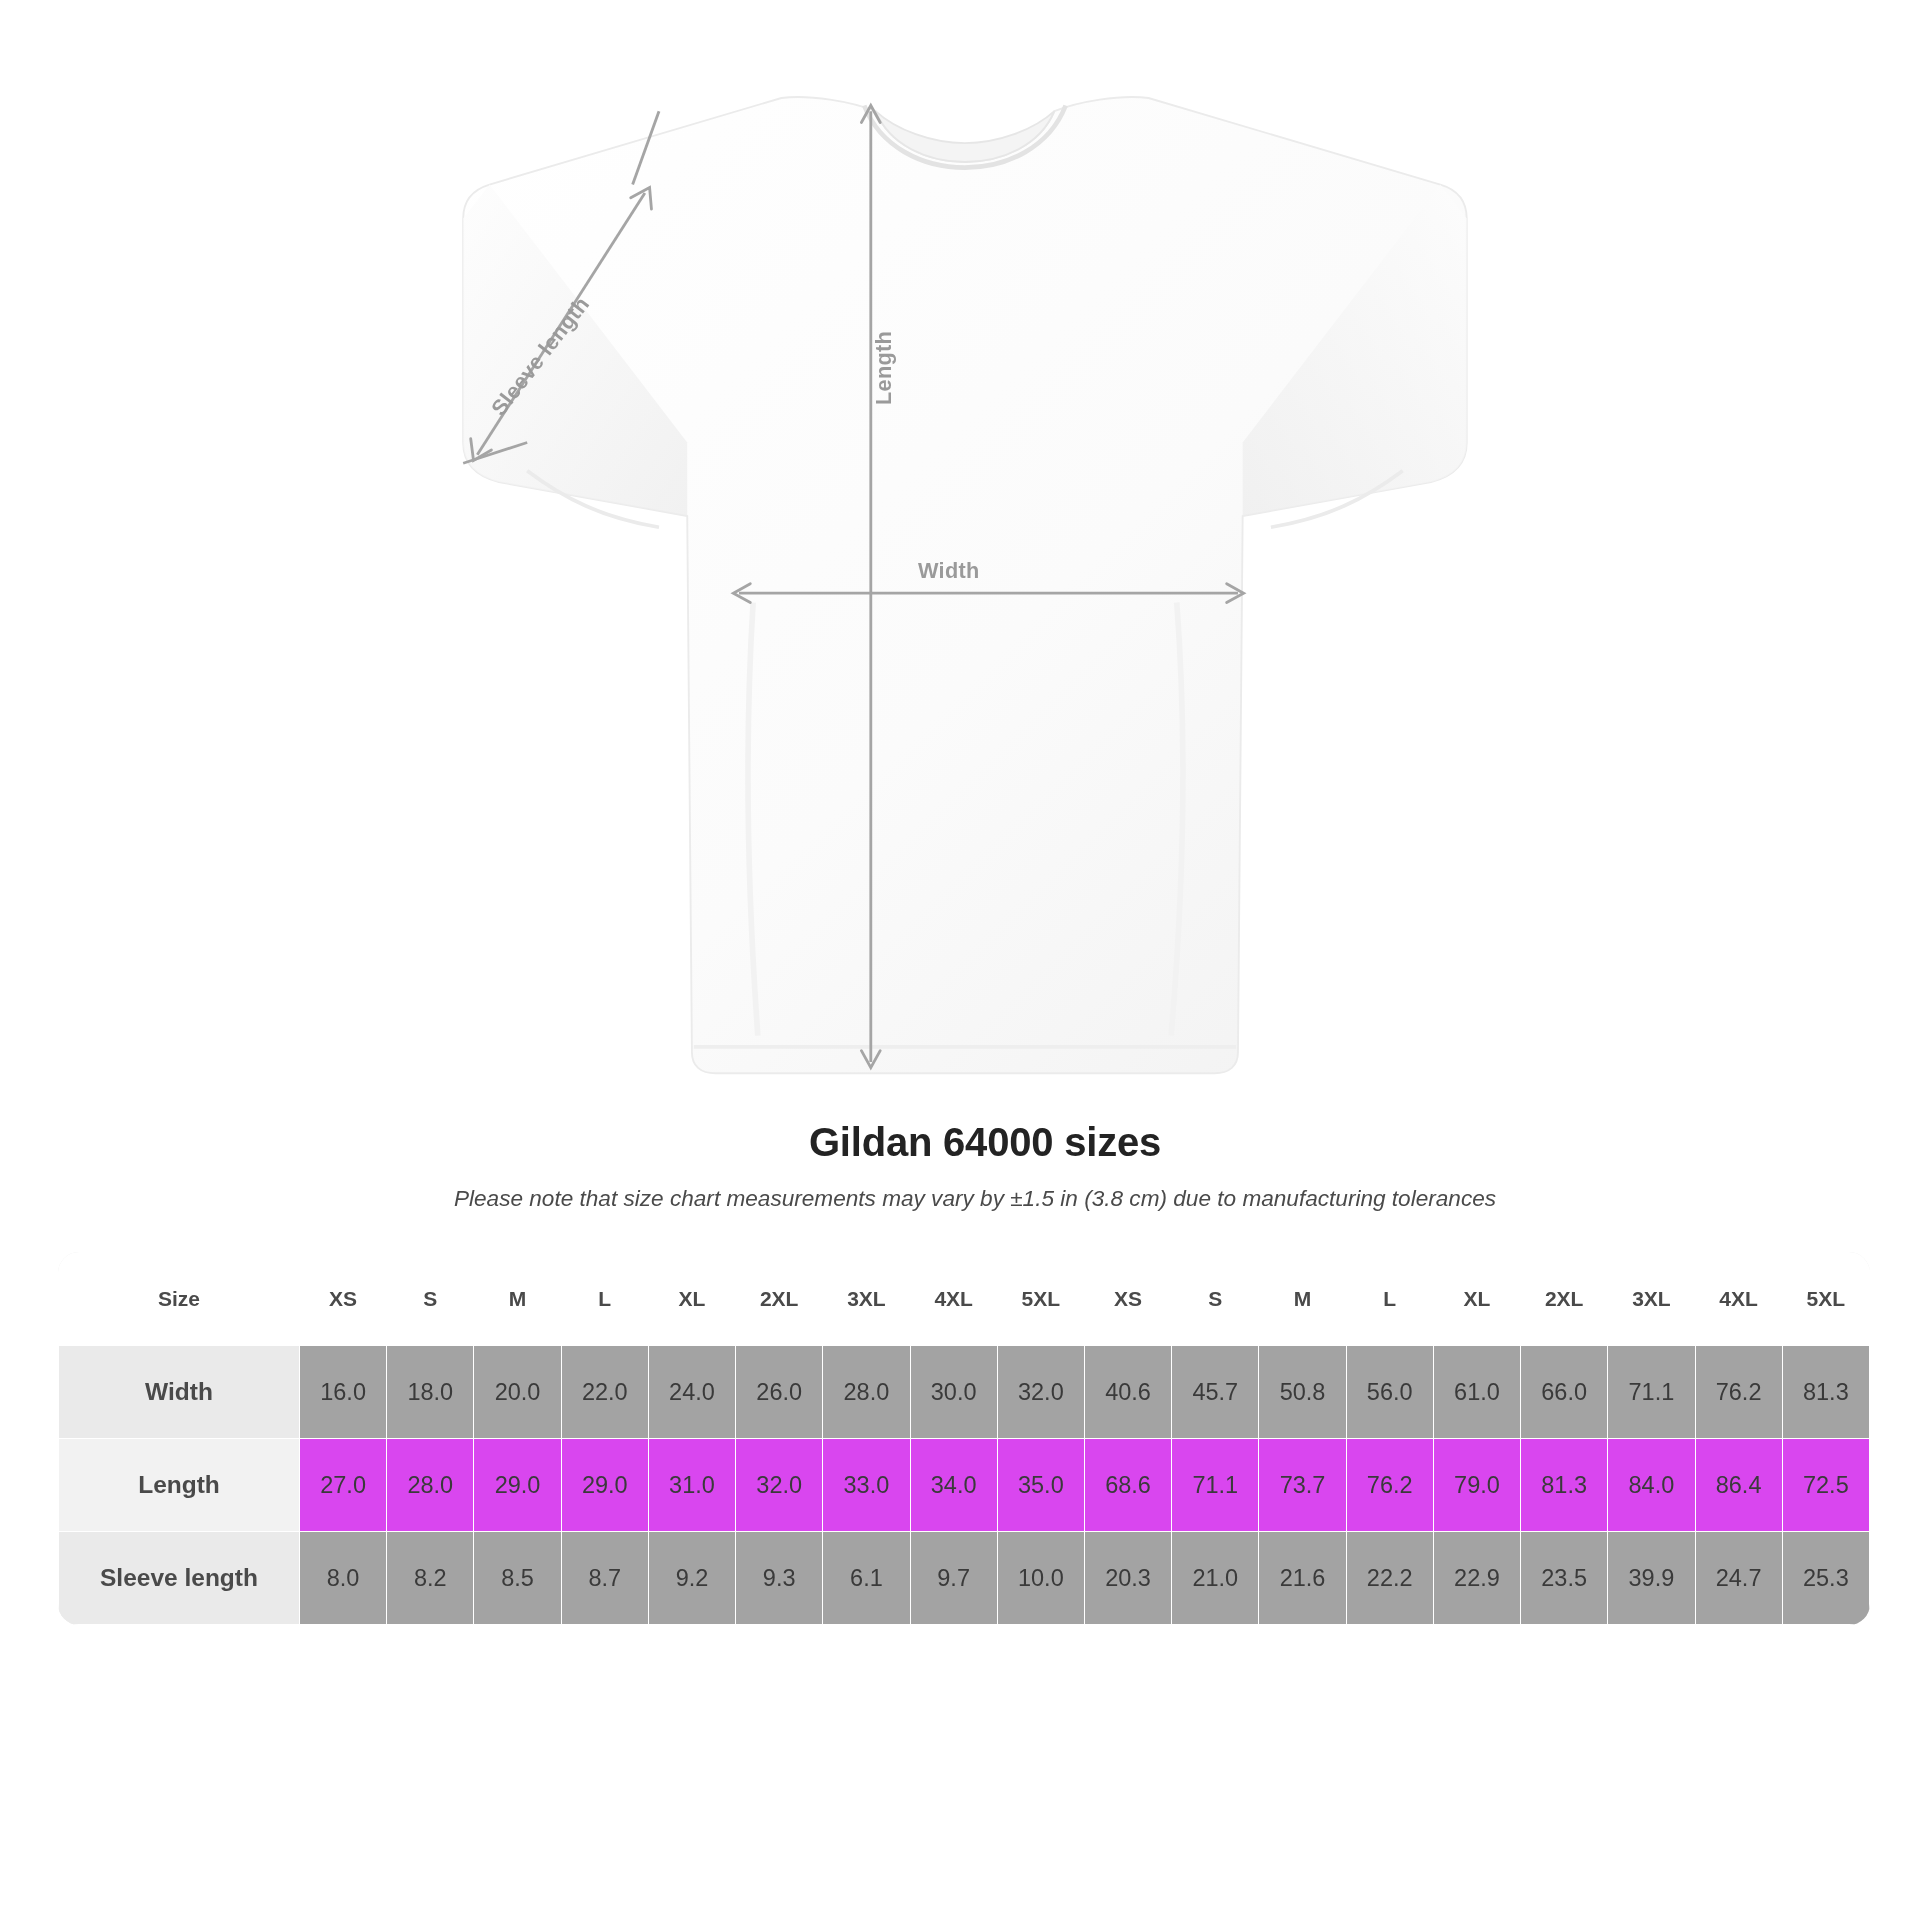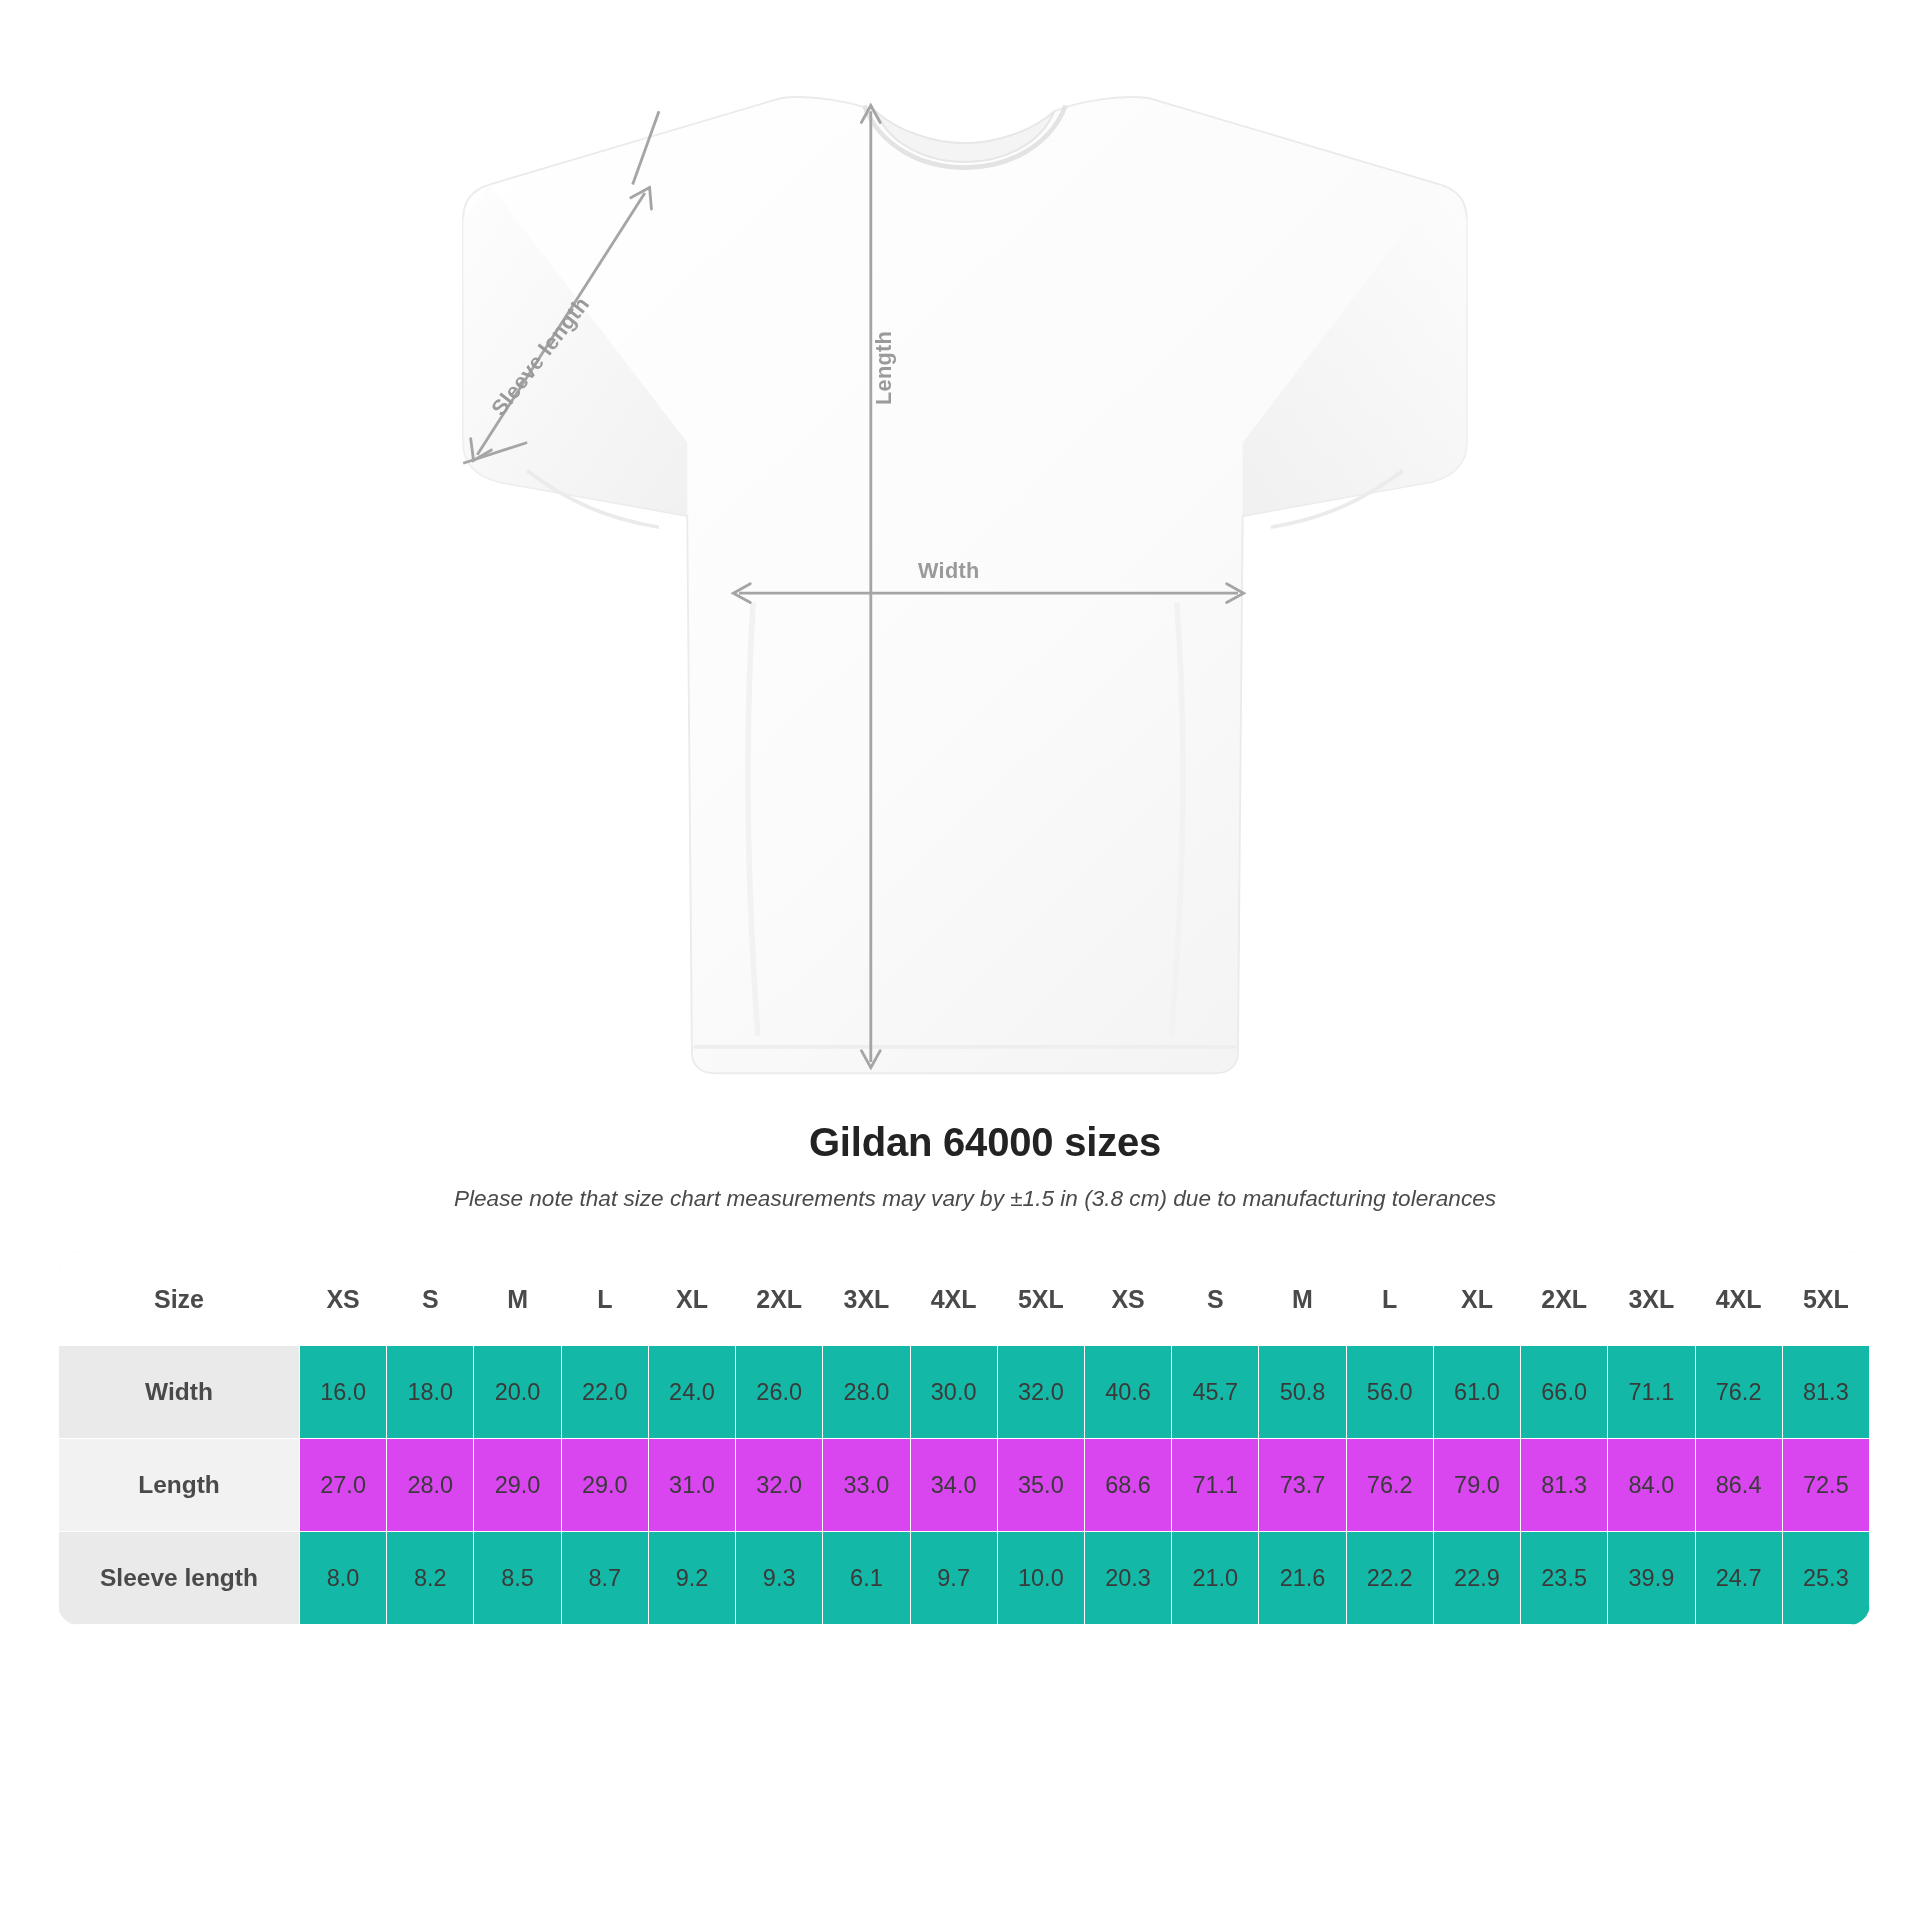--- a/index.html
+++ b/index.html
@@ -116,32 +116,32 @@
     text-align: center;
     font-size: 23.5px;
     color: #3a3a3a;
     height: 90px;
     background: #f3f3f3;
   }
   .size-table tr.header-row td {
     background: #ffffff;
     font-weight: bold;
     color: #4a4a4a;
-    font-size: 25px;
+    font-size: 21px;
   }
   .size-table tr.header-row td.rowhead {
     background: #ffffff;
   }
   .size-table td.rowhead {
     font-weight: bold;
     color: #4a4a4a;
     font-size: 24.5px;
     background: #eeeeee;
   }
-  .size-table tr.band-a td { background: #14b8a6; }
+  .size-table tr.band-a td { background: #a3a3a3; }
   .size-table tr.band-b td { background: #d946ef; }
   .size-table tr.band-a td.rowhead { background: #eaeaea; }
   .size-table tr.band-b td.rowhead { background: #f2f2f2; }
 </style>
 </head>
 <body>
 
 <div class="page">
 
   <div class="illustration">

